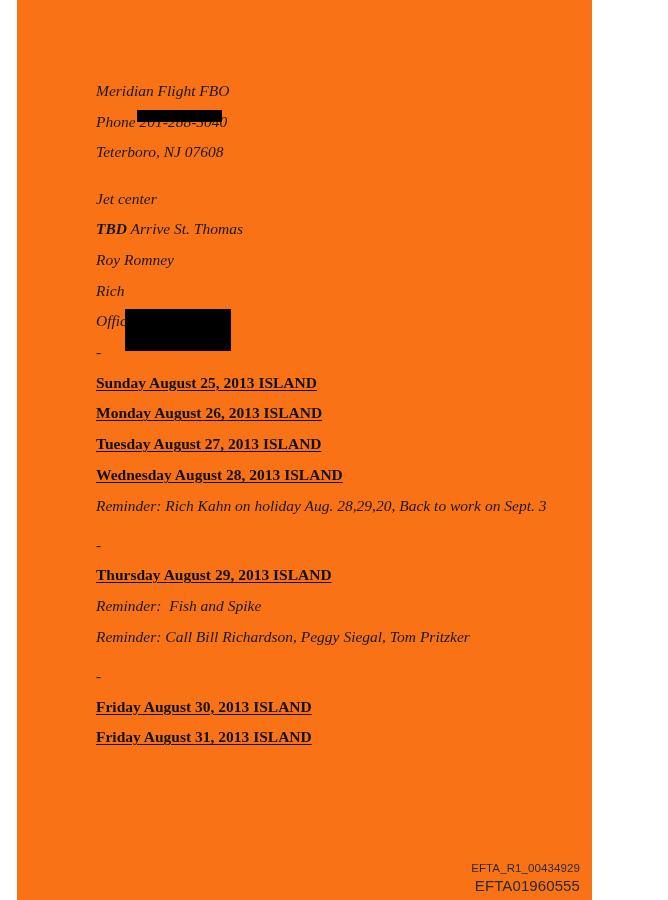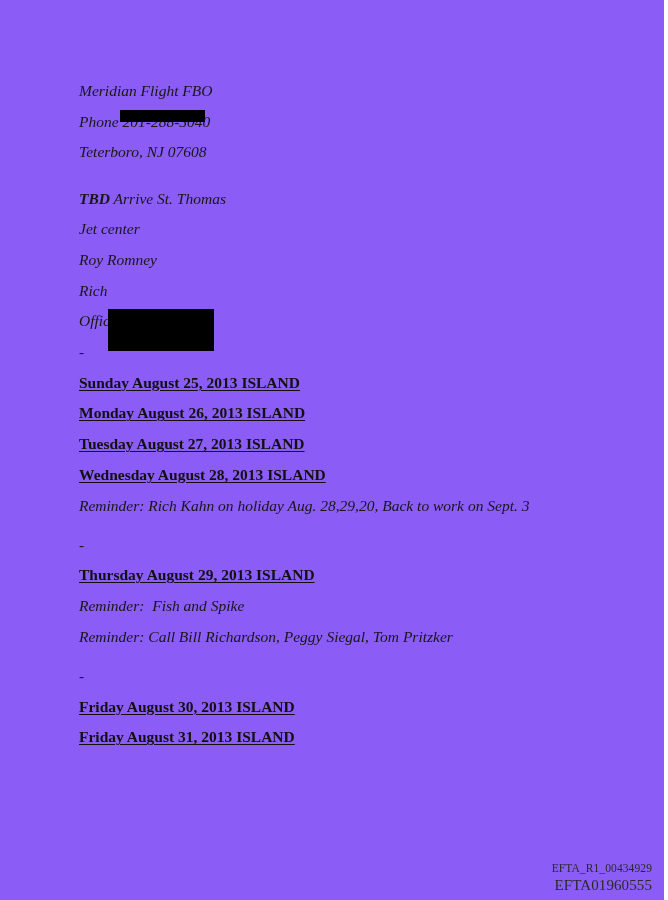--- a/index.html
+++ b/index.html
@@ -2,26 +2,27 @@
 <html><head>
 <meta charset="utf-8">
 <style>
   html, body {
     margin: 0;
     padding: 0;
     background: #ffffff;
   }
   .page {
     position: relative;
-    width: 664px;
+    width: 575px;
     height: 900px;
-    background: #8b5cf6;
+    background: #f97316;
     overflow: hidden;
     font-family: "Liberation Serif", "DejaVu Serif", serif;
     color: #111111;
+    margin-left: 17px;
   }
 
   
   .doc-body {
     position: absolute;
     left: 79px;
     top: 76px;
     width: 520px;
   }
 
@@ -85,21 +86,21 @@
     left: 108px;
     top: 309px;
     width: 106px;
     height: 42px;
   }
 
   
   .bates {
     position: absolute;
     right: 12px;
-    font-family: Liberation Serif, serif;
+    font-family: Liberation Sans, sans-serif;
     color: #2a2a2a;
     white-space: pre;
     text-align: right;
   }
   #bates-top {
     top: 862px;
     font-size: 11.5px;
     letter-spacing: 0.1px;
   }
   #bates-bottom {
@@ -114,22 +115,22 @@
 <div class="page">
 
   <div class="doc-body">
 
     <div class="line">Meridian Flight FBO</div>
     <div class="line"><span>Phone </span><span>201-288-5040</span></div>
     <div class="line">Teterboro, NJ 07608</div>
 
     <div class="spacer-md"></div>
 
+    <div class="line">Jet center</div>
     <div class="line bold-lead"><b>TBD</b><span> Arrive St. Thomas</span></div>
-    <div class="line">Jet center</div>
     <div class="line">Roy Romney</div>
     <div class="line">Rich</div>
     <div class="line">Office</div>
 
     <div class="sep-line">-</div>
     <div class="date-line">Sunday August 25, 2013 ISLAND</div>
     <div class="date-line">Monday August 26, 2013 ISLAND</div>
     <div class="date-line">Tuesday August 27, 2013 ISLAND</div>
     <div class="date-line">Wednesday August 28, 2013 ISLAND</div>
     <div class="reminder-line">Reminder: Rich Kahn on holiday Aug. 28,29,20, Back to work on Sept. 3</div>

